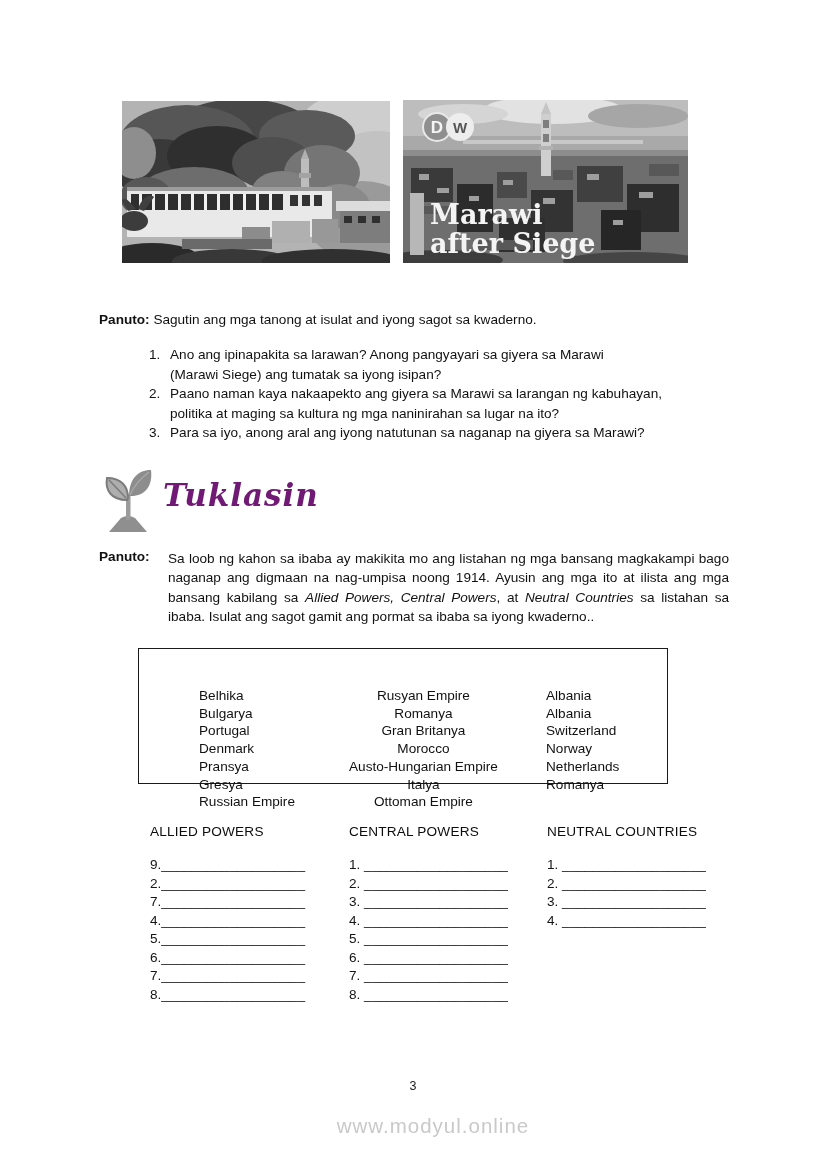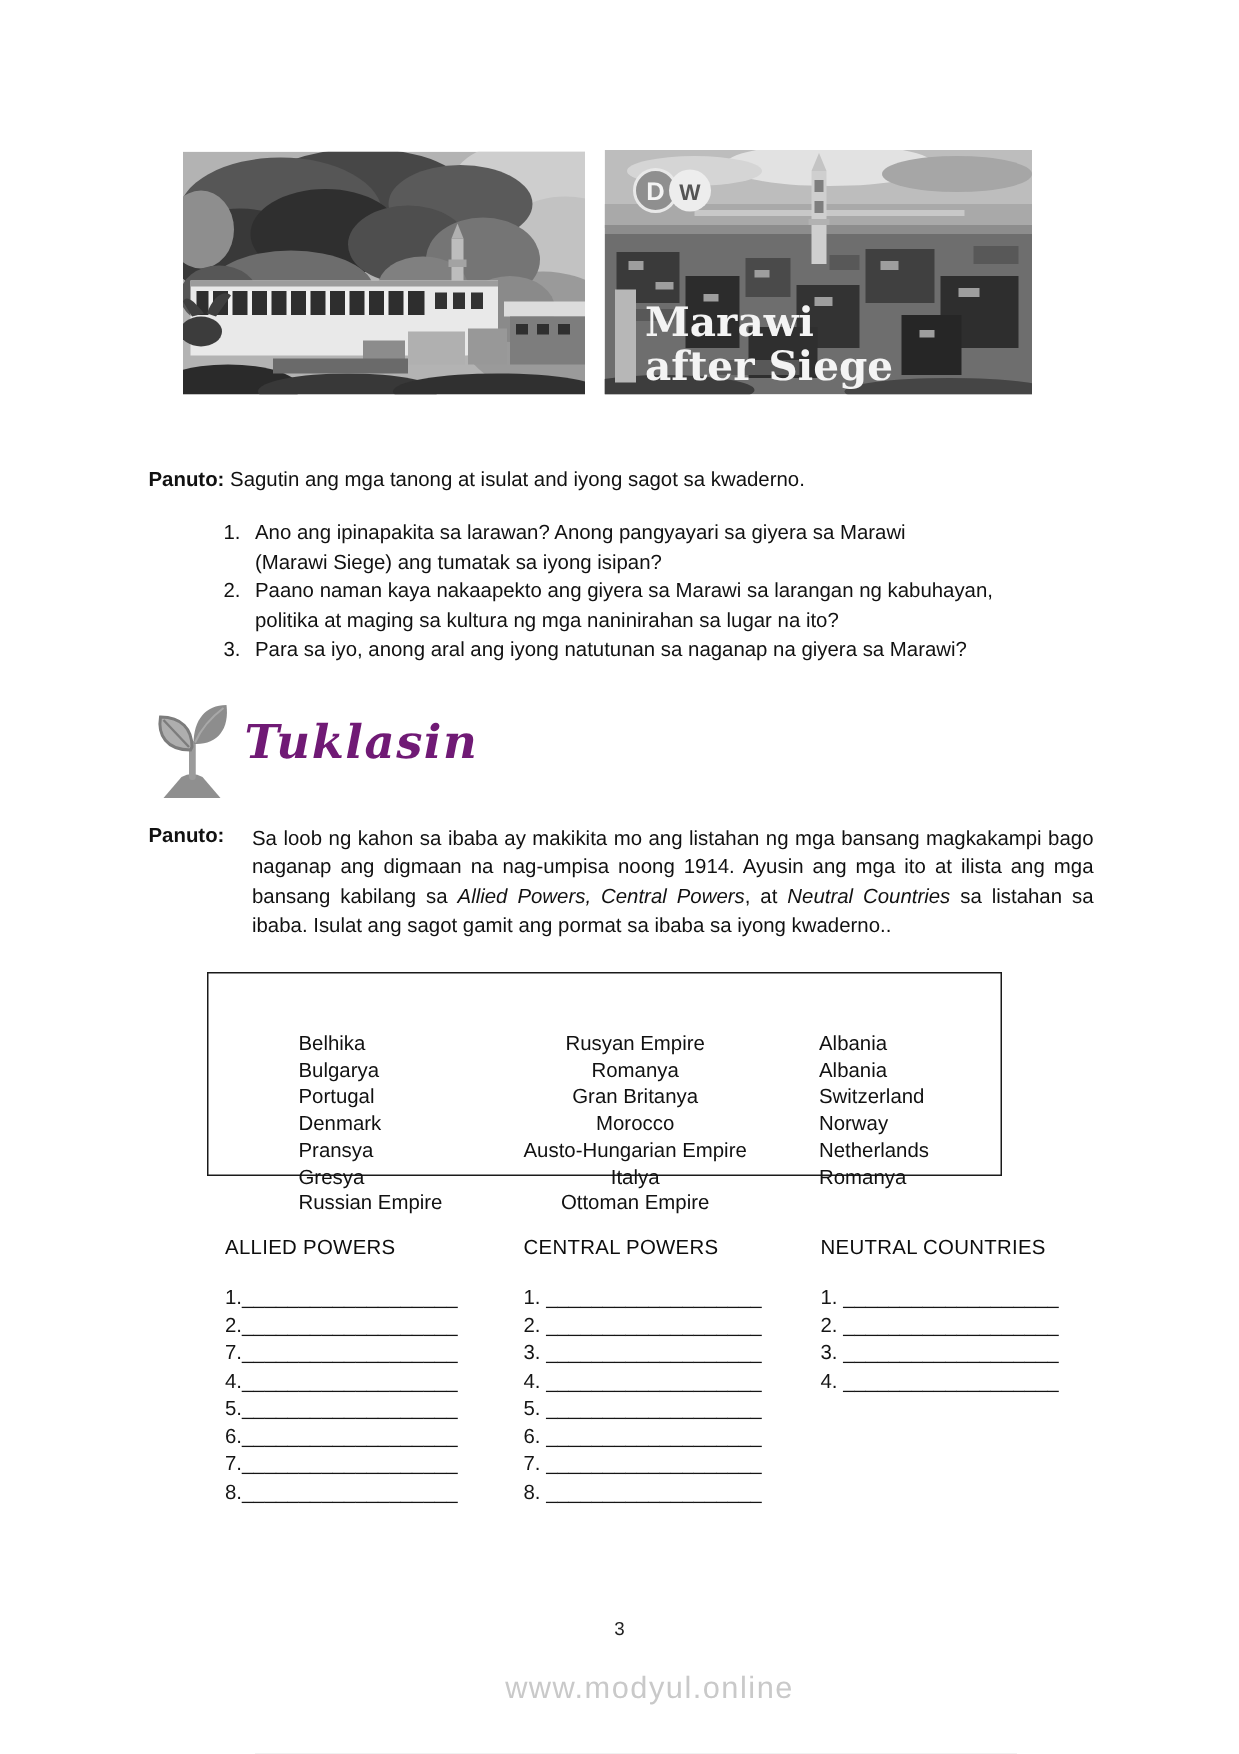--- a/index.html
+++ b/index.html
@@ -262,21 +262,21 @@
         <div>Switzerland</div>
         <div>Norway</div>
         <div>Netherlands</div>
         <div>Romanya</div>
       </div>
   </div>
 
   <div class="ans-col ans-col1">
     <div class="ans-header">ALLIED POWERS</div>
     <div class="blanks">
-        <div>1.___________________</div>
+        <div>9.___________________</div>
         <div>2.___________________</div>
         <div>7.___________________</div>
         <div>4.___________________</div>
         <div>5.___________________</div>
         <div>6.___________________</div>
         <div>7.___________________</div>
         <div>8.___________________</div>
       </div>
   </div>
   <div class="ans-col ans-col2">

